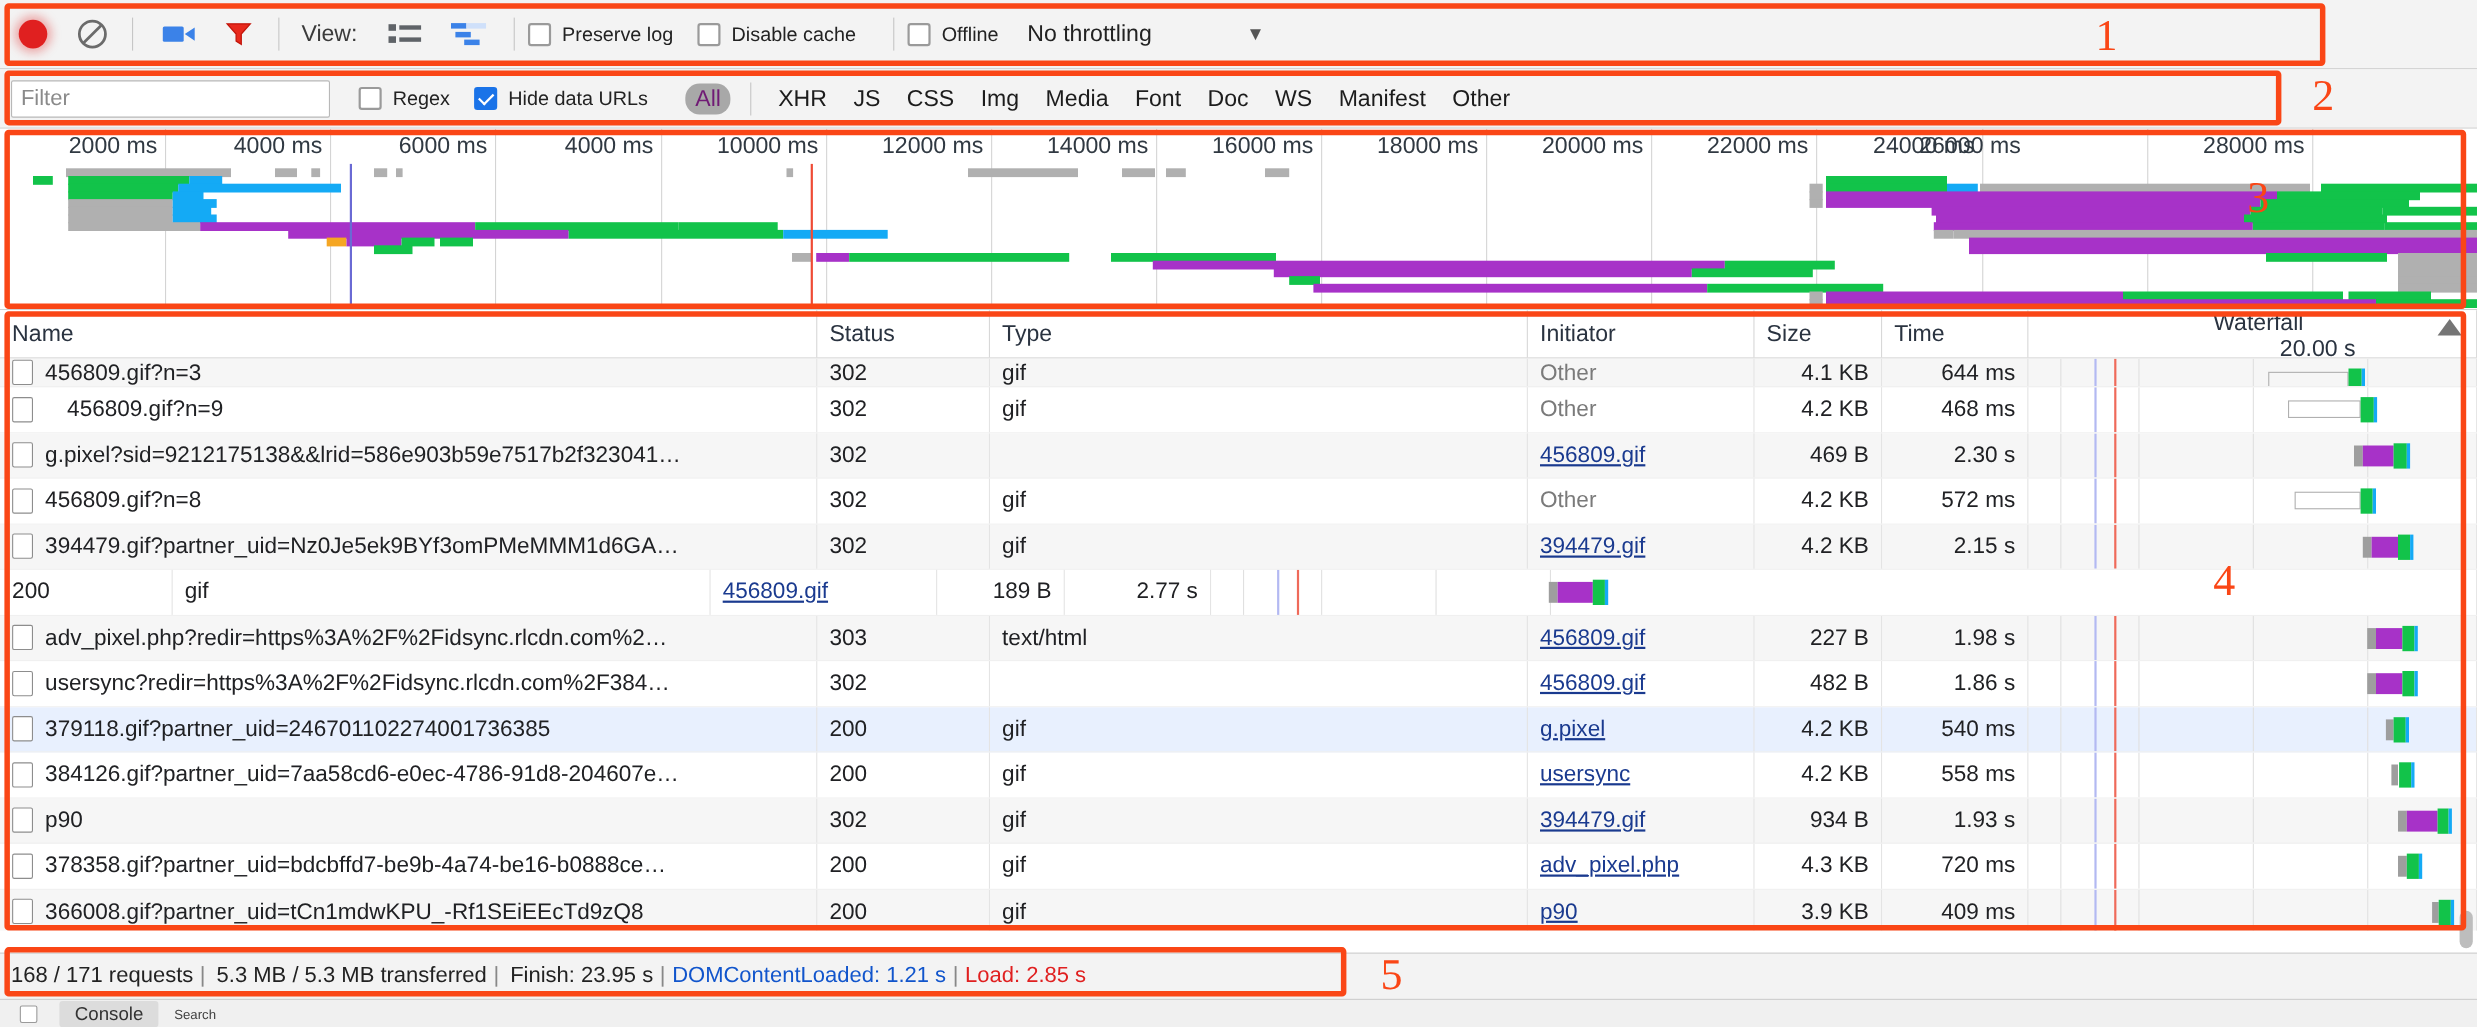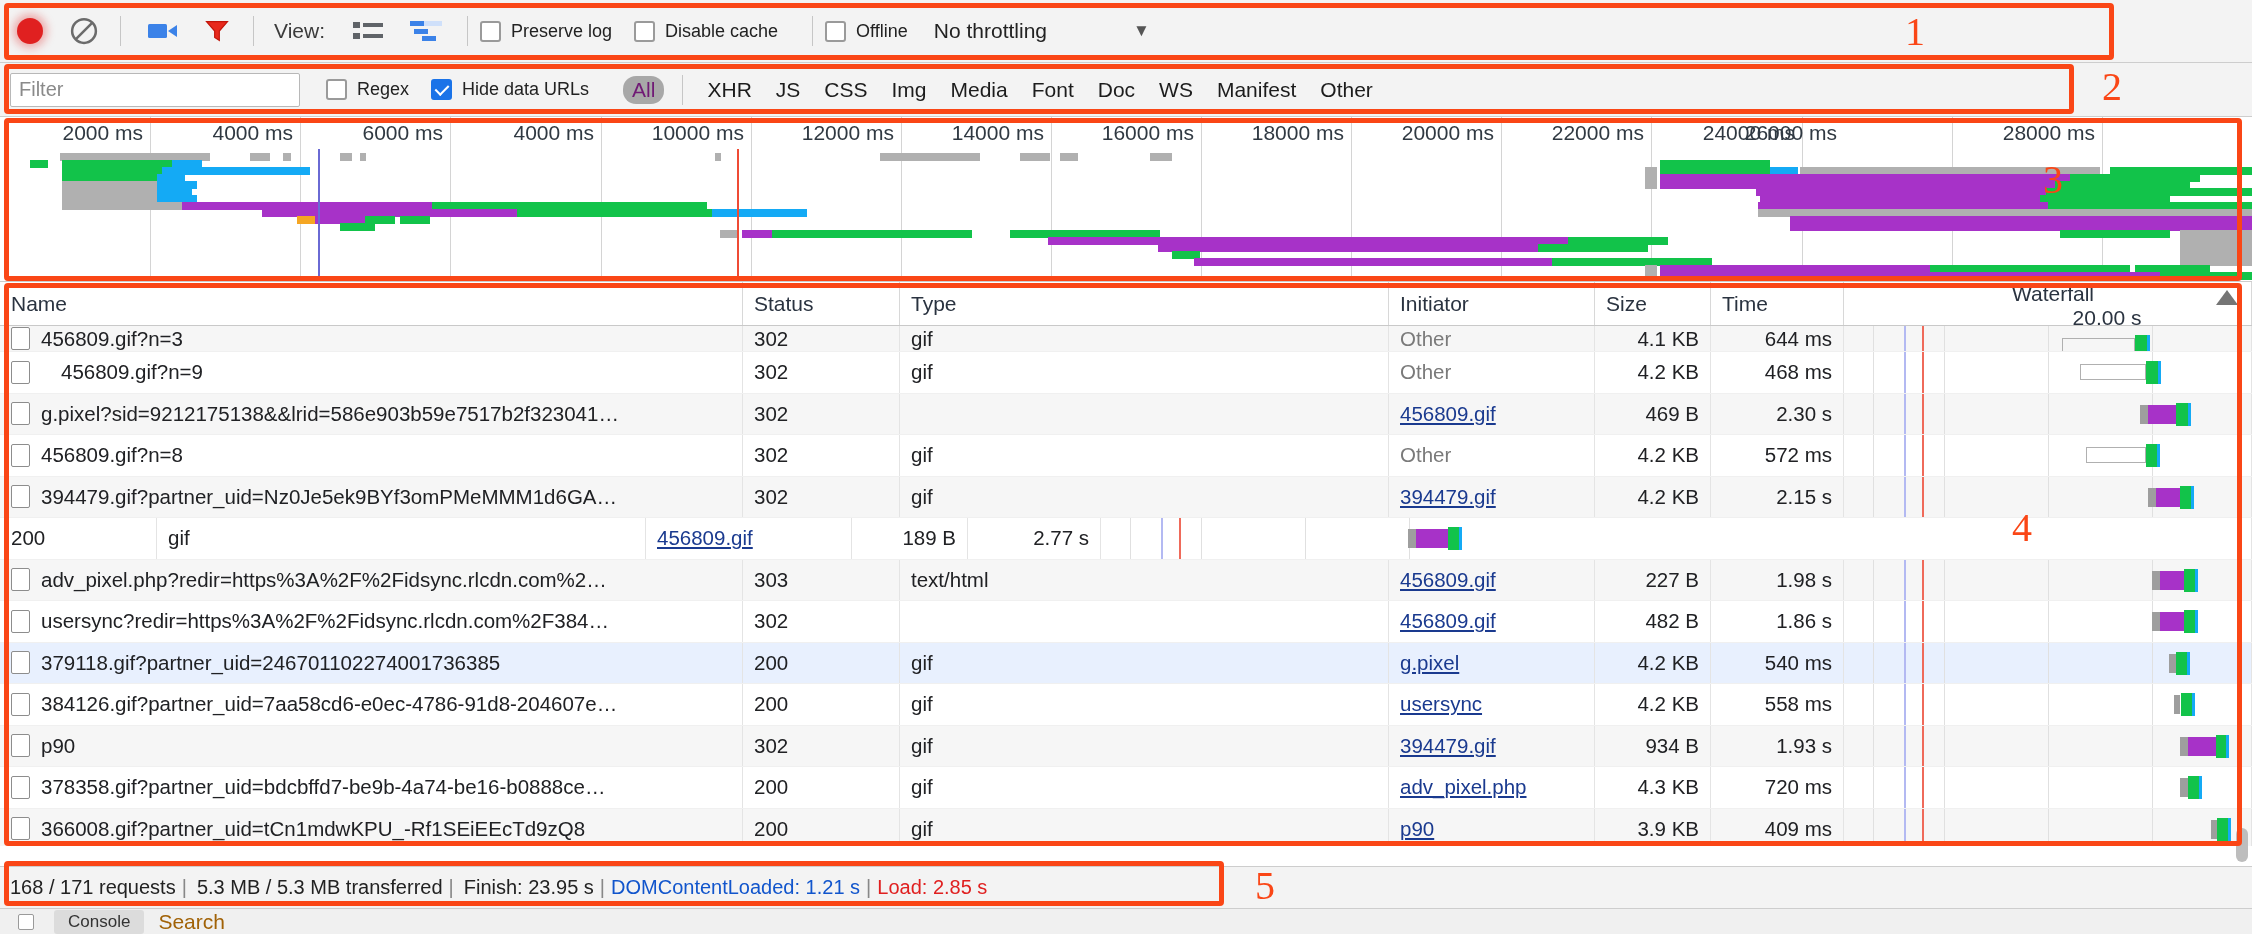--- a/index.html
+++ b/index.html
@@ -145,21 +145,21 @@
   
   .bottomstrip {
     position: absolute; left: 0; top: 908px; width: 2252px; height: 26px;
     background: #f0f0f0; border-top: 1px solid #cdcdcd;
     display: flex; align-items: center; overflow: hidden;
   }
   .bs-chk { width: 16px; height: 16px; border: 1.5px solid #9a9a9a; background: #fff;
             margin-left: 18px; border-radius: 2px; }
   .bs-tab { font-size: 17px; color: #333; margin-left: 20px;
             background: #dcdcdc; border-radius: 3px; padding: 2px 14px; }
-  .bs-tab2 { font-size: 21px; color: #a16207; margin-left: 14px; }
+  .bs-tab2 { font-size: 12px; color: #404040; margin-left: 14px; }
   .scroll-v {
     position: absolute; right: 4px; top: 828px; width: 12px; height: 34px;
     background: #bdbdbd; border-radius: 6px;
   }
   .sort-arrow { position: absolute; right: 14px; top: 290px; width: 0; height: 0;
     border-left: 11px solid transparent; border-right: 11px solid transparent;
     border-bottom: 15px solid #757575; }
 </style>
 </head>
 <body>

